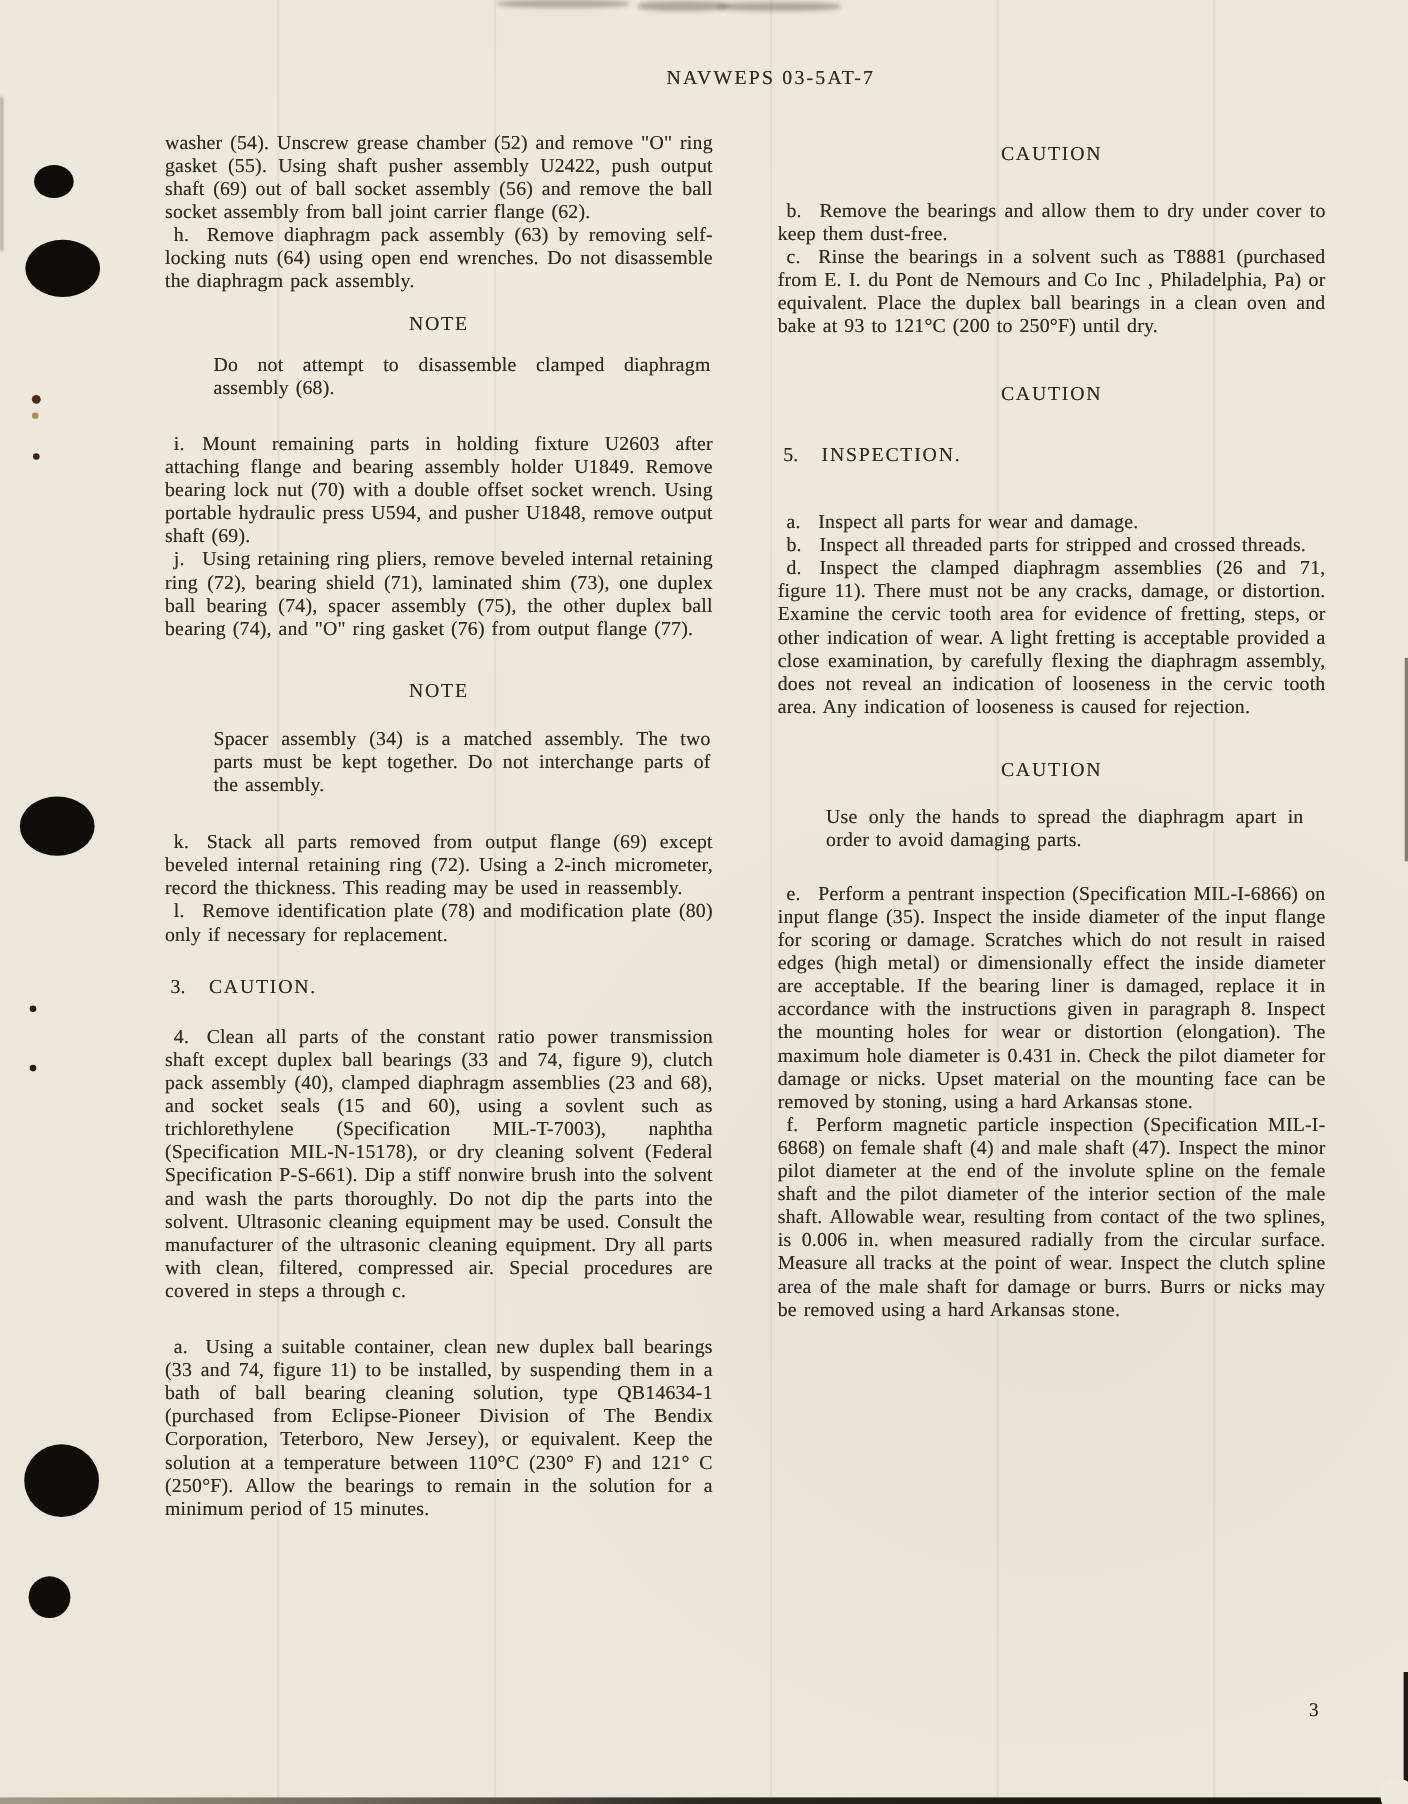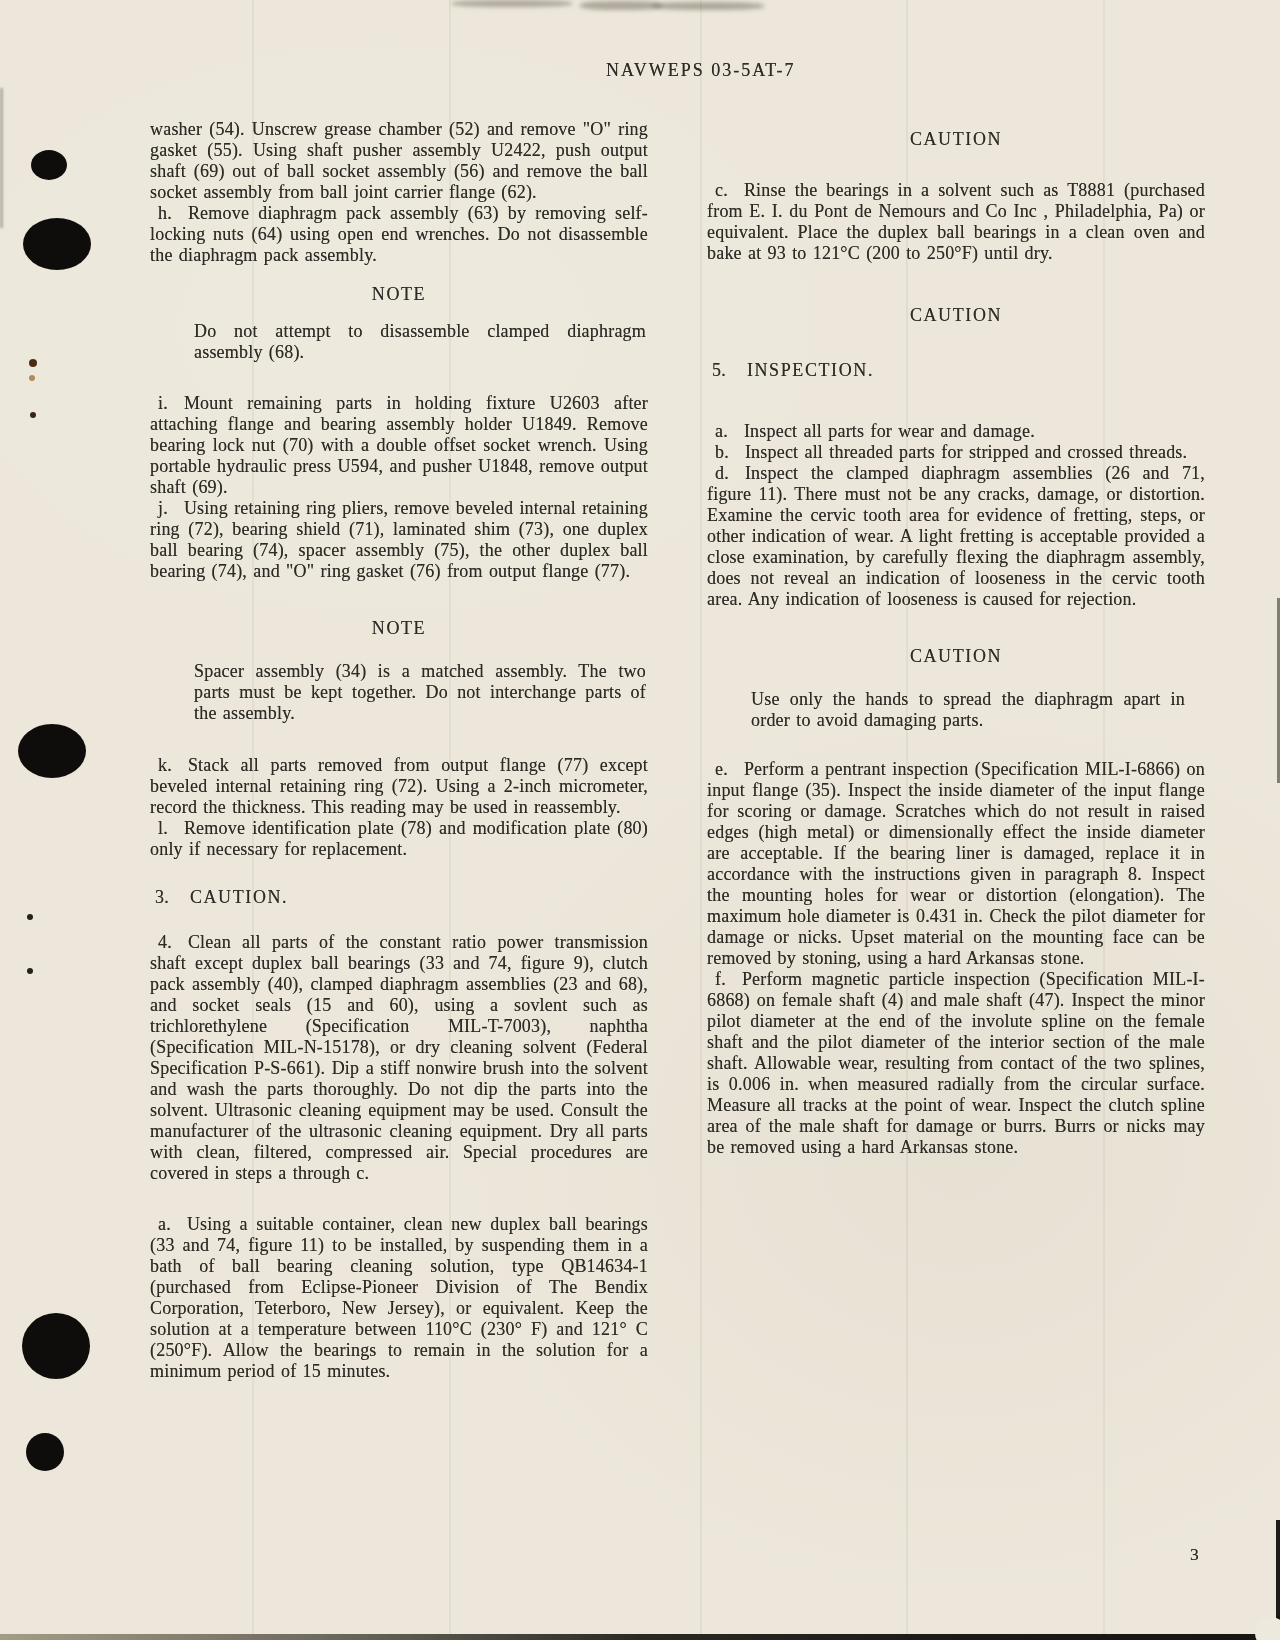--- a/index.html
+++ b/index.html
@@ -90,28 +90,29 @@
 
   <div class="col col-left">
       <div class="blk para-cont b1"><span class="txt">washer (54). Unscrew grease chamber (52) and remove "O" ring gasket (55). Using shaft pusher assembly U2422, push output shaft (69) out of ball socket assembly (56) and remove the ball socket assembly from ball joint carrier flange (62).</span></div>
       <div class="blk para b2"><span class="label">h.</span><span class="txt">Remove diaphragm pack assembly (63) by removing self-locking nuts (64) using open end wrenches. Do not disassemble the diaphragm pack assembly.</span></div>
       <div class="blk note-heading b3"><span class="txt">NOTE</span></div>
       <div class="blk note-body b4"><span class="txt">Do not attempt to disassemble clamped diaphragm assembly (68).</span></div>
       <div class="blk para b5"><span class="label">i.</span><span class="txt">Mount remaining parts in holding fixture U2603 after attaching flange and bearing assembly holder U1849. Remove bearing lock nut (70) with a double offset socket wrench. Using portable hydraulic press U594, and pusher U1848, remove output shaft (69).</span></div>
       <div class="blk para b6"><span class="label">j.</span><span class="txt">Using retaining ring pliers, remove beveled internal retaining ring (72), bearing shield (71), laminated shim (73), one duplex ball bearing (74), spacer assembly (75), the other duplex ball bearing (74), and "O" ring gasket (76) from output flange (77).</span></div>
       <div class="blk note-heading b7"><span class="txt">NOTE</span></div>
       <div class="blk note-body b8"><span class="txt">Spacer assembly (34) is a matched assembly. The two parts must be kept together. Do not interchange parts of the assembly.</span></div>
-      <div class="blk para b9"><span class="label">k.</span><span class="txt">Stack all parts removed from output flange (77) except beveled internal retaining ring (72). Using a 2-inch micrometer, record the thickness. This reading may be used in reassembly.</span></div>
+      <div class="blk para b9"><span class="label">k.</span><span class="txt">Stack all parts removed from output flange (69) except beveled internal retaining ring (72). Using a 2-inch micrometer, record the thickness. This reading may be used in reassembly.</span></div>
       <div class="blk para b10"><span class="label">l.</span><span class="txt">Remove identification plate (78) and modification plate (80) only if necessary for replacement.</span></div>
       <div class="blk section-heading b11"><span class="label">3.</span><span class="txt">CAUTION.</span></div>
       <div class="blk para b12"><span class="label">4.</span><span class="txt">Clean all parts of the constant ratio power transmission shaft except duplex ball bearings (33 and 74, figure 9), clutch pack assembly (40), clamped diaphragm assemblies (23 and 68), and socket seals (15 and 60), using a sovlent such as trichlorethylene (Specification MIL-T-7003), naphtha (Specification MIL-N-15178), or dry cleaning solvent (Federal Specification P-S-661). Dip a stiff nonwire brush into the solvent and wash the parts thoroughly. Do not dip the parts into the solvent. Ultrasonic cleaning equipment may be used. Consult the manufacturer of the ultrasonic cleaning equipment. Dry all parts with clean, filtered, compressed air. Special procedures are covered in steps a through c.</span></div>
       <div class="blk para b13"><span class="label">a.</span><span class="txt">Using a suitable container, clean new duplex ball bearings (33 and 74, figure 11) to be installed, by suspending them in a bath of ball bearing cleaning solution, type QB14634-1 (purchased from Eclipse-Pioneer Division of The Bendix Corporation, Teterboro, New Jersey), or equivalent. Keep the solution at a temperature between 110°C (230° F) and 121° C (250°F). Allow the bearings to remain in the solution for a minimum period of 15 minutes.</span></div>
     </div>
   <div class="col col-right">
       <div class="blk caution-heading b1"><span class="txt">CAUTION</span></div>
+      <div class="blk para b3"><span class="label">b.</span><span class="txt">Remove the bearings and allow them to dry under cover to keep them dust-free.</span></div>
       <div class="blk para b4"><span class="label">c.</span><span class="txt">Rinse the bearings in a solvent such as T8881 (purchased from E. I. du Pont de Nemours and Co Inc , Philadelphia, Pa) or equivalent. Place the duplex ball bearings in a clean oven and bake at 93 to 121°C (200 to 250°F) until dry.</span></div>
       <div class="blk caution-heading b5"><span class="txt">CAUTION</span></div>
       <div class="blk section-heading b7"><span class="label">5.</span><span class="txt">INSPECTION.</span></div>
       <div class="blk para b8"><span class="label">a.</span><span class="txt">Inspect all parts for wear and damage.</span></div>
       <div class="blk para b9"><span class="label">b.</span><span class="txt">Inspect all threaded parts for stripped and crossed threads.</span></div>
       <div class="blk para b11"><span class="label">d.</span><span class="txt">Inspect the clamped diaphragm assemblies (26 and 71, figure 11). There must not be any cracks, damage, or distortion. Examine the cervic tooth area for evidence of fretting, steps, or other indication of wear. A light fretting is acceptable provided a close examination, by carefully flexing the diaphragm assembly, does not reveal an indication of looseness in the cervic tooth area. Any indication of looseness is caused for rejection.</span></div>
       <div class="blk caution-heading b12"><span class="txt">CAUTION</span></div>
       <div class="blk caution-body b13"><span class="txt">Use only the hands to spread the diaphragm apart in order to avoid damaging parts.</span></div>
       <div class="blk para b14"><span class="label">e.</span><span class="txt">Perform a pentrant inspection (Specification MIL-I-6866) on input flange (35). Inspect the inside diameter of the input flange for scoring or damage. Scratches which do not result in raised edges (high metal) or dimensionally effect the inside diameter are acceptable. If the bearing liner is damaged, replace it in accordance with the instructions given in paragraph 8. Inspect the mounting holes for wear or distortion (elongation). The maximum hole diameter is 0.431 in. Check the pilot diameter for damage or nicks. Upset material on the mounting face can be removed by stoning, using a hard Arkansas stone.</span></div>
       <div class="blk para b15"><span class="label">f.</span><span class="txt">Perform magnetic particle inspection (Specification MIL-I-6868) on female shaft (4) and male shaft (47). Inspect the minor pilot diameter at the end of the involute spline on the female shaft and the pilot diameter of the interior section of the male shaft. Allowable wear, resulting from contact of the two splines, is 0.006 in. when measured radially from the circular surface. Measure all tracks at the point of wear. Inspect the clutch spline area of the male shaft for damage or burrs. Burrs or nicks may be removed using a hard Arkansas stone.</span></div>

